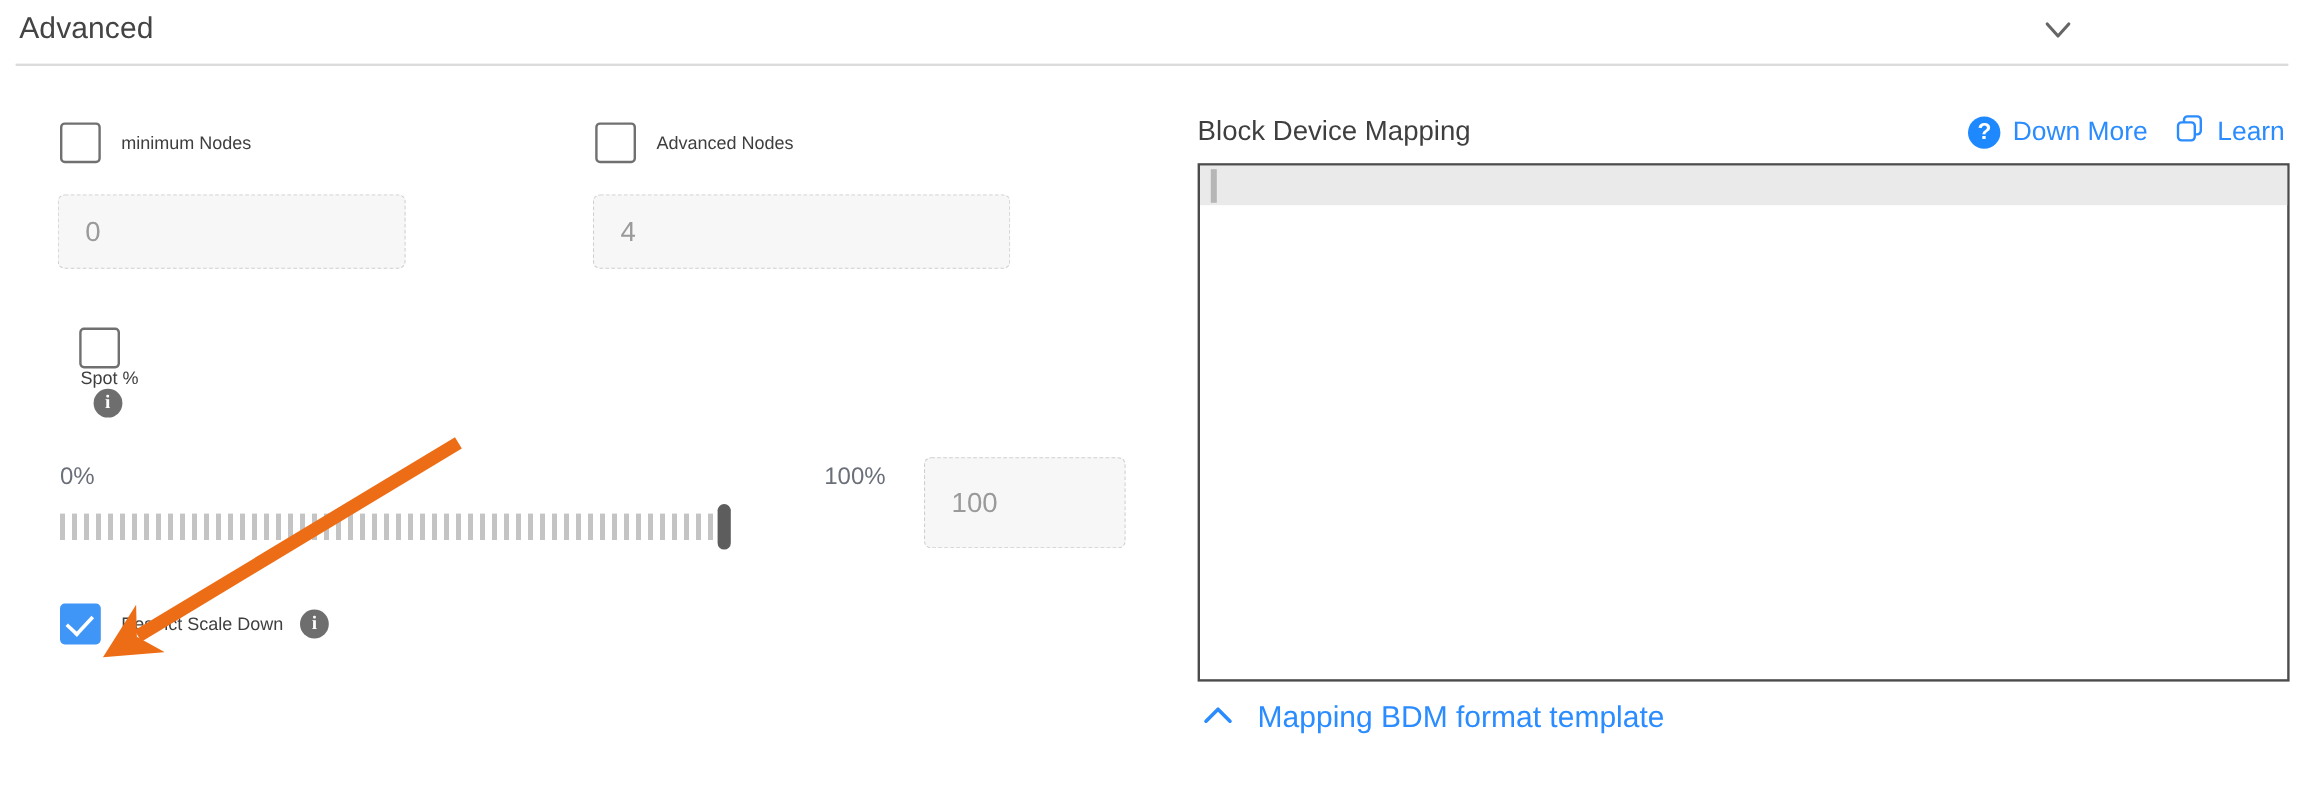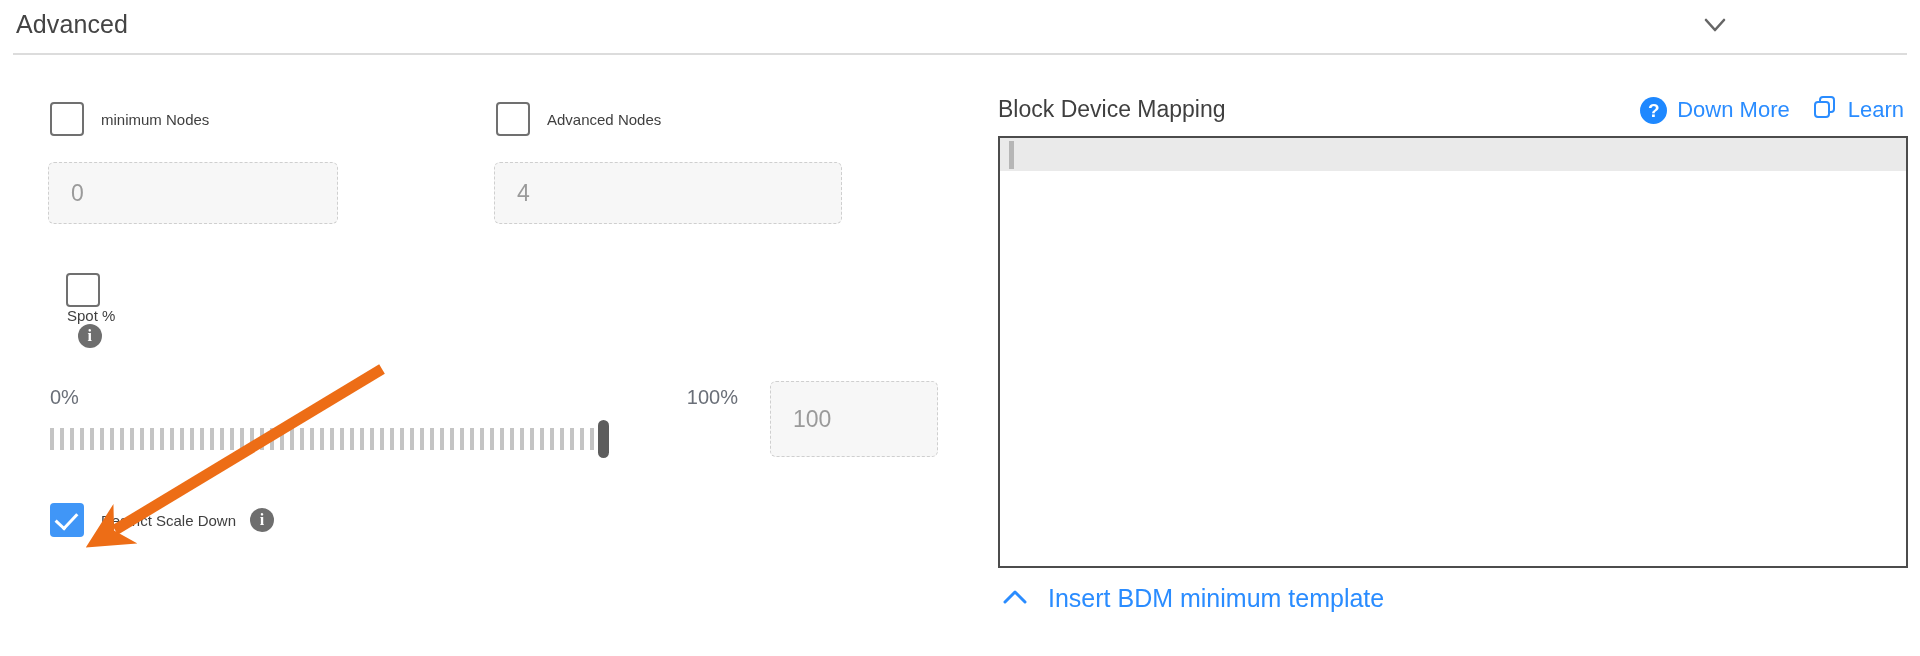--- a/index.html
+++ b/index.html
@@ -314,21 +314,21 @@
     <div class="editor-activeline"></div>
     <div class="editor-caret"></div>
   </div>
 
   <div class="insert-link">
     <span>
       <svg width="30" height="20" viewBox="0 0 30 20" aria-hidden="true">
         <polyline points="5,15 15,5 25,15" fill="none" stroke="#2a8cff" stroke-width="3" stroke-linecap="round" stroke-linejoin="round"></polyline>
       </svg>
     </span>
-    <span>Insert BDM minimum template</span>
+    <span>Mapping BDM format template</span>
   </div>
 </div>
 
 <svg class="annotation" viewBox="0 0 1920 656" aria-hidden="true">
   <defs>
     <marker id="arrowhead" markerWidth="4.2" markerHeight="4.2" refX="1.1" refY="2.1" orient="auto">
       <path d="M4.2,2.1 L0,4.2 L1.2,2.1 L0,0 Z" fill="#ED6D16"></path>
     </marker>
   </defs>
   <line x1="382" y1="369" x2="115" y2="530" stroke="#ED6D16" stroke-width="11" stroke-linecap="butt" marker-end="url(#arrowhead)"></line>

